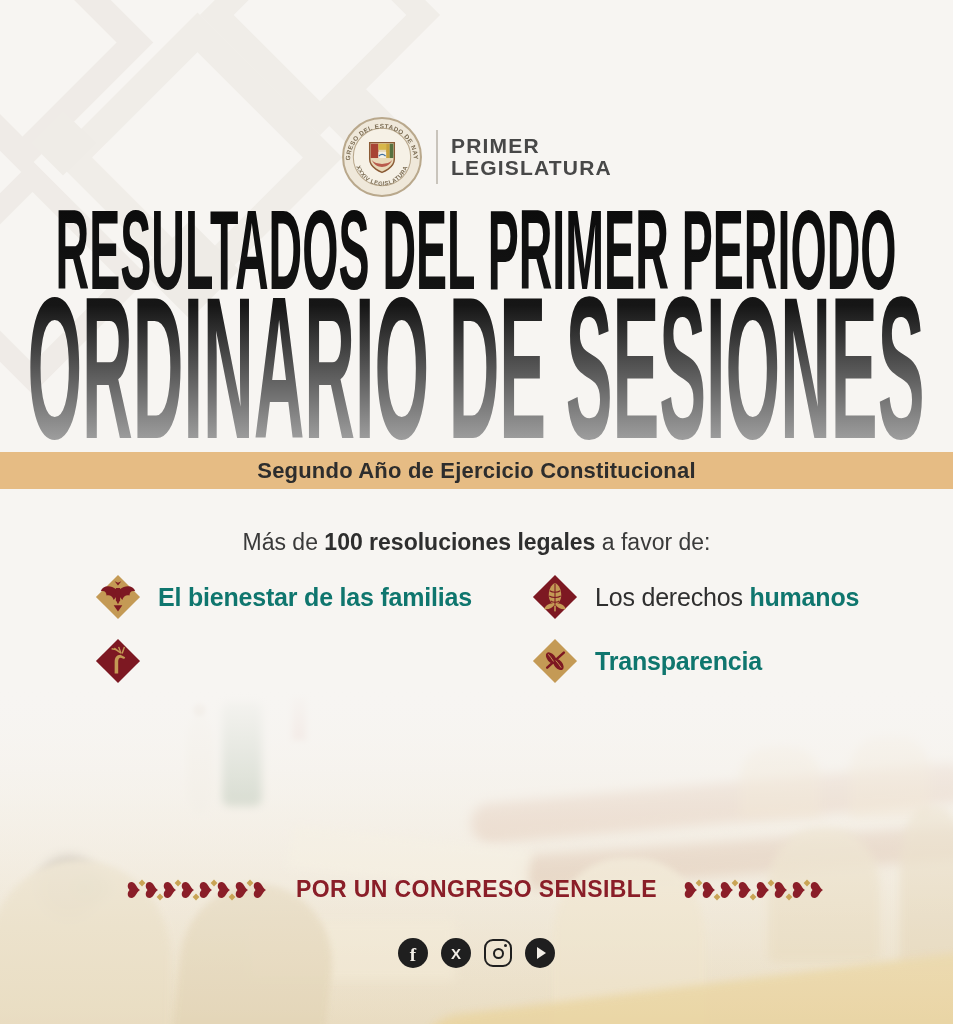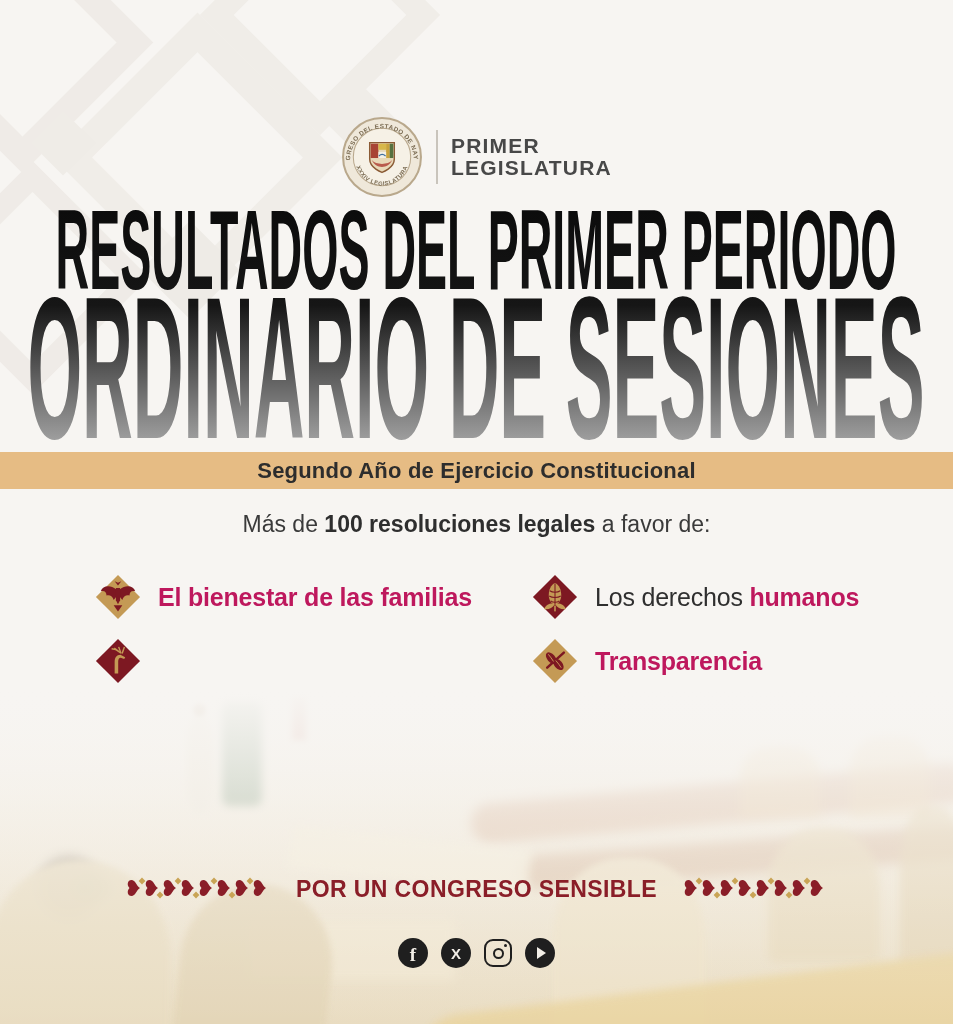--- a/index.html
+++ b/index.html
@@ -47,35 +47,35 @@
   .brand{ position:absolute; left:0; top:116px; width:953px; display:flex; justify-content:center; align-items:center; gap:13px; }
   .brand .divider{ width:2px; height:54px; background:#c9c4bc; }
   .brand-name{ color:#484848; font-weight:bold; font-size:21px; line-height:1.04; letter-spacing:1.2px; }
   
   .headline{ position:absolute; left:0; top:202px; width:953px; height:246px; }
   
   .banner{ position:absolute; left:0; top:452px; width:953px; height:37px;
     display:flex; align-items:center; justify-content:center;
     font-size:22px; font-weight:600; letter-spacing:.2px; }
   
-  .intro{ position:absolute; left:0; top:511px; width:953px; text-align:center;
+  .intro{ position:absolute; left:0; top:529px; width:953px; text-align:center;
     font-size:23px; color:#3a3a3a; }
   .intro b{ font-weight:bold; color:#2e2e2e; }
   
   .bullets{ position:absolute; left:95px; top:574px; width:800px;
     display:grid; grid-template-columns:437px 1fr; grid-row-gap:18px; }
   .bullet{ display:flex; align-items:center; gap:17px; }
   .bullet svg{ flex:0 0 auto; }
   .bullet-text{ font-size:25px; color:#2f2f2f; line-height:1.16; letter-spacing:-.2px; }
-  .bullet-text b{ font-weight:bold; color:#be185d; }
+  .bullet-text b{ font-weight:bold; color:#0f766e; }
   .bullet.two-line{ align-items:center; }
   .bullet.two-line .bullet-text{ max-width:330px; }
   
   .slogan{ position:absolute; left:0; top:876px; width:953px;
-    display:flex; justify-content:center; gap:24px; }
+    display:flex; align-items:center; justify-content:center; gap:24px; }
   .slogan-text{ text-align:center; font-weight:bold; font-size:23px; line-height:1.18; letter-spacing:.4px; }
   
   .social{ position:absolute; left:0; top:938px; width:953px;
     display:flex; justify-content:center; align-items:center; gap:13px; }
   .sicon{ width:30px; height:30px; border-radius:50%; background:#1f1f1f;
     display:flex; align-items:center; justify-content:center; cursor:pointer; }
   .sicon.fb span{ color:#f3efe8; font-weight:bold; font-size:19px; font-family:"Liberation Serif",serif; margin-top:3px; }
   .sicon.xx span{ color:#f3efe8; font-weight:bold; font-size:15px; }
   .sicon.ig{ background:transparent; border-radius:9px; border:2.5px solid #1f1f1f; width:28px; height:28px; position:relative; }
   .sicon.ig .lens{ width:11px; height:11px; border:2.5px solid #1f1f1f; border-radius:50%; }

